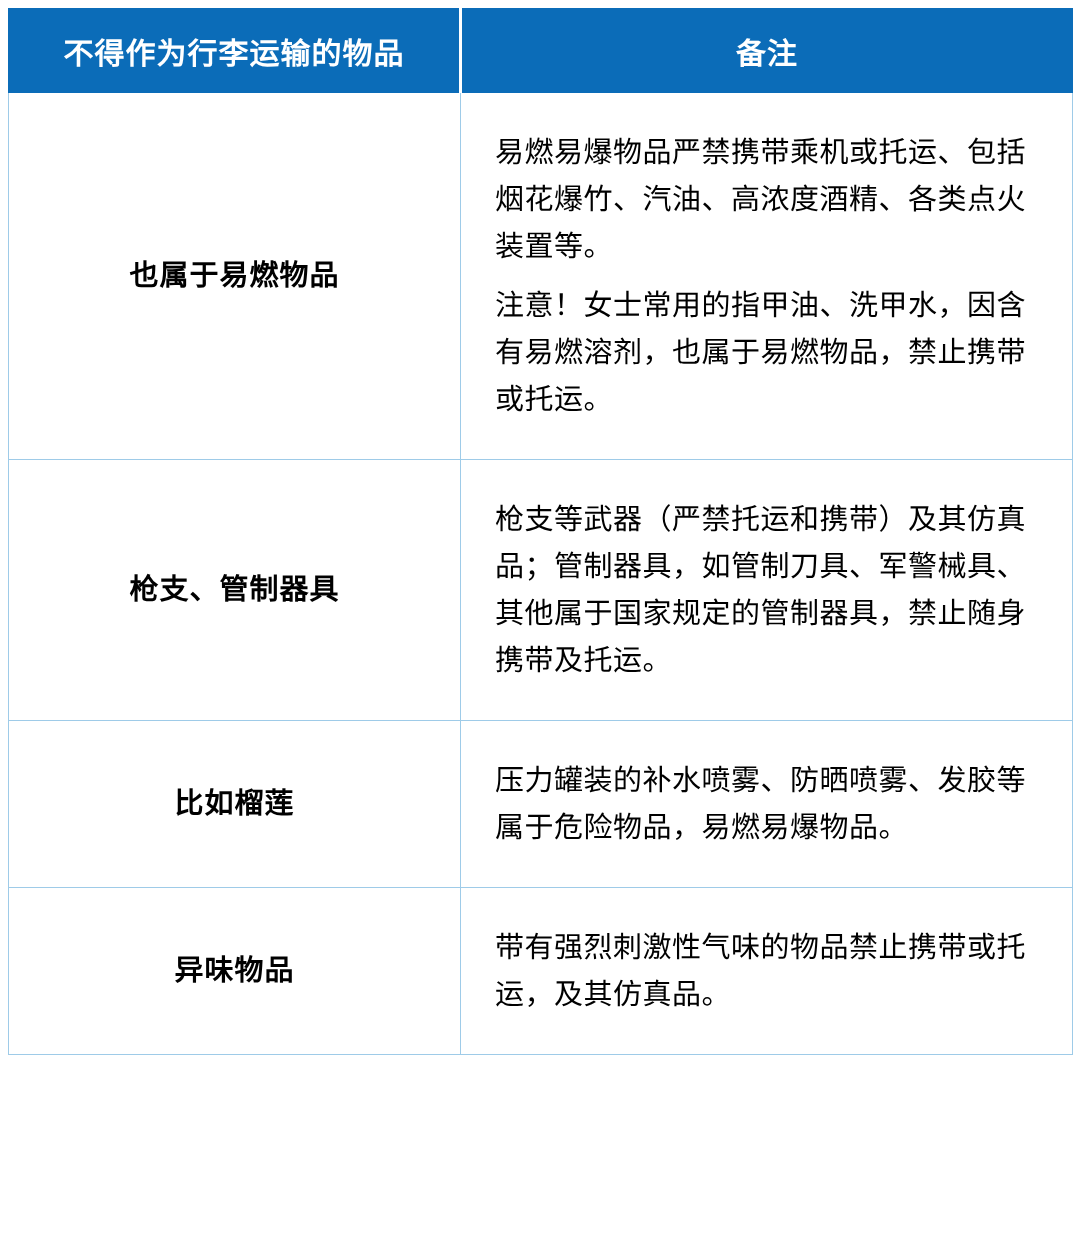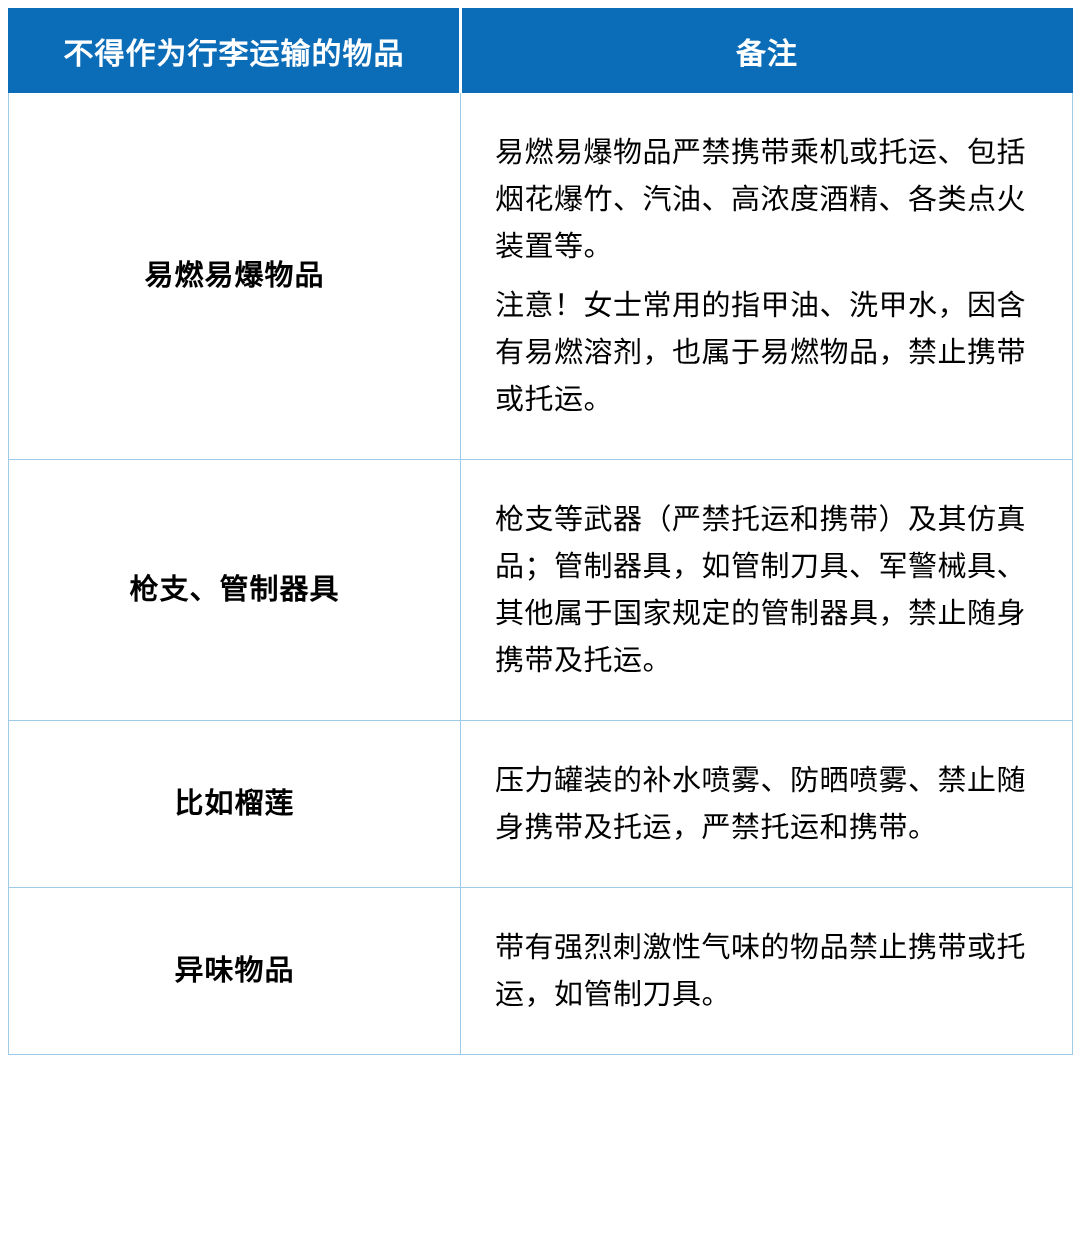--- a/index.html
+++ b/index.html
@@ -81,39 +81,39 @@
       <col class="col-note">
     </colgroup>
     <thead>
       <tr>
         <th class="head-item">不得作为行李运输的物品</th>
         <th class="head-note">备注</th>
       </tr>
     </thead>
     <tbody>
       <tr>
-        <td class="cell-item">易燃易爆物品</td>
+        <td class="cell-item">也属于易燃物品</td>
         <td class="cell-note">
           <p>易燃易爆物品严禁携带乘机或托运、包括烟花爆竹、汽油、高浓度酒精、各类点火装置等。</p>
           <p>注意！女士常用的指甲油、洗甲水，因含有易燃溶剂，也属于易燃物品，禁止携带或托运。</p>
         </td>
       </tr>
       <tr>
         <td class="cell-item">枪支、管制器具</td>
         <td class="cell-note">
           <p>枪支等武器（严禁托运和携带）及其仿真品；管制器具，如管制刀具、军警械具、其他属于国家规定的管制器具，禁止随身携带及托运。</p>
         </td>
       </tr>
       <tr>
         <td class="cell-item">比如榴莲</td>
         <td class="cell-note">
-          <p>压力罐装的补水喷雾、防晒喷雾、禁止随身携带及托运，严禁托运和携带。</p>
+          <p>压力罐装的补水喷雾、防晒喷雾、发胶等属于危险物品，易燃易爆物品。</p>
         </td>
       </tr>
       <tr>
         <td class="cell-item">异味物品</td>
         <td class="cell-note">
-          <p>带有强烈刺激性气味的物品禁止携带或托运，如管制刀具。</p>
+          <p>带有强烈刺激性气味的物品禁止携带或托运，及其仿真品。</p>
         </td>
       </tr>
     </tbody>
   </table>
 </div>
 
 </body></html>

